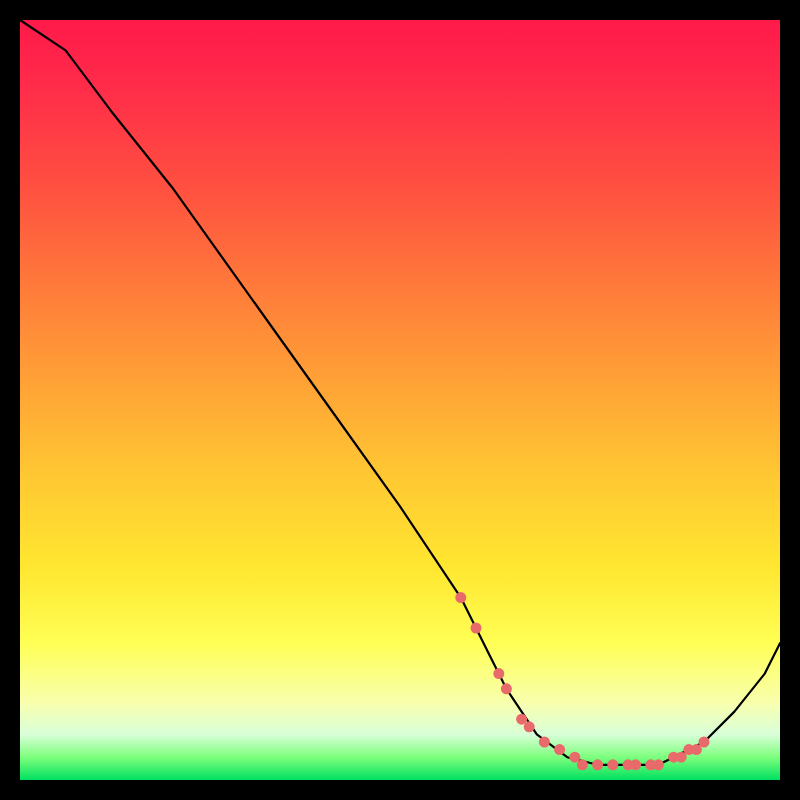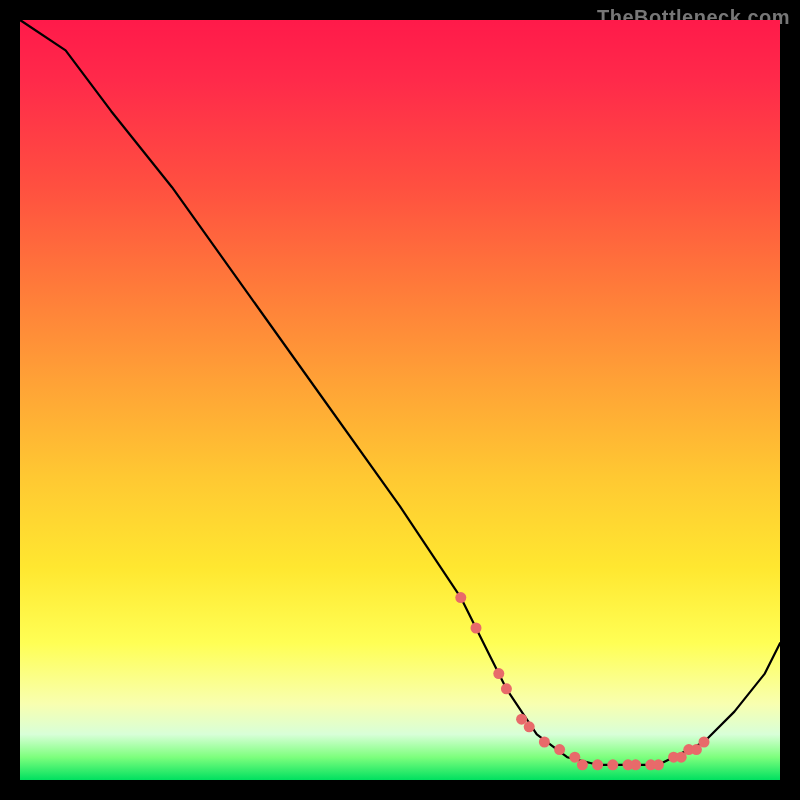--- a/index.html
+++ b/index.html
@@ -67,21 +67,20 @@
   .marker {
     fill: #e86a6a;
     stroke: none;
   }
 </style>
 </head>
 <body>
 
 <div class="stage">
 
-  <div class="watermark">TheBottleneck.com</div>
 
   <div class="plot">
     <div class="gradient"></div>
     <svg class="overlay" viewBox="0 0 760 760" preserveAspectRatio="none">
       <path id="curve-path" class="curve" d="M0.00 0.00 L45.60 30.40 L91.20 91.20 L152.00 167.20 L228.00 273.60 L304.00 380.00 L380.00 486.40 L440.80 577.60 L471.20 638.40 L486.40 668.80 L516.80 714.40 L547.20 737.20 L577.60 744.80 L608.00 744.80 L638.40 744.80 L653.60 737.20 L668.80 729.60 L684.00 722.00 L714.40 691.60 L744.80 653.60 L760.00 623.20"></path>
       <g id="markers-group">
           <circle cx="440.80" cy="577.60" r="5.5" class="marker"></circle>
           <circle cx="456.00" cy="608.00" r="5.5" class="marker"></circle>
           <circle cx="478.80" cy="653.60" r="5.5" class="marker"></circle>
           <circle cx="486.40" cy="668.80" r="5.5" class="marker"></circle>

